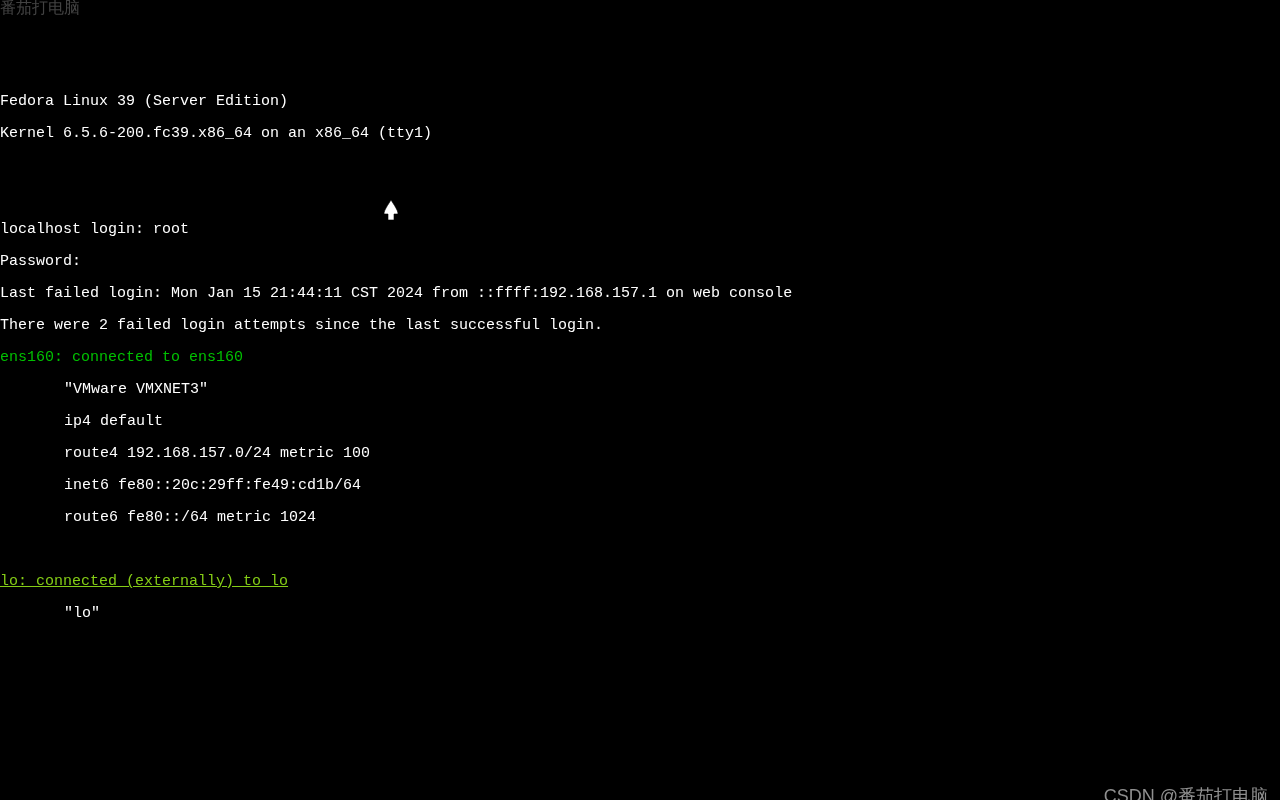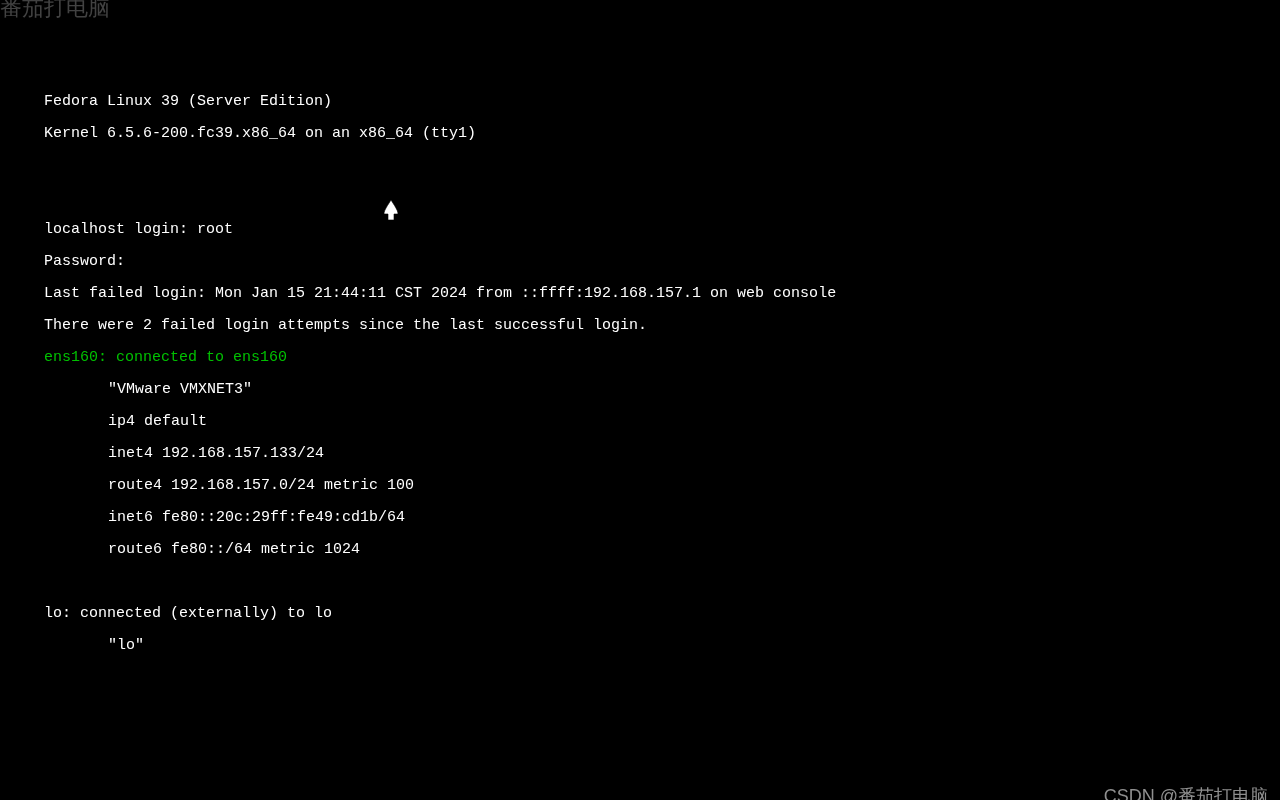--- a/index.html
+++ b/index.html
@@ -14,31 +14,31 @@
     line-height: 16px;
     overflow: hidden;
   }
   .screen {
     position: relative;
     width: 1280px;
     height: 800px;
     white-space: pre;
     padding-top: 14px;
   }
-  .line { white-space: pre; margin-left: 44px; }
+  .line { white-space: pre; }
   .green { color: #00c000; font-weight: normal; }
-  .dim { color: #ffffff; }
+  .dim { color: #84cc16; text-decoration: underline; }
   .indent { padding-left: 64px; display: inline-block; }
   .watermark-top {
     position: absolute;
     top: 0px;
     left: 0px;
     color: rgba(190,190,190,0.35);
     font-family: "Microsoft YaHei", "SimSun", sans-serif;
-    font-size: 22px;
+    font-size: 16px;
     white-space: nowrap;
     z-index: 0;
   }
   .content { position: relative; z-index: 1; }
   .cursor {
     position: absolute;
     left: 380px;
     top: 198px;
     width: 22px;
     height: 24px;
@@ -66,21 +66,20 @@
 <div class="line">Kernel 6.5.6-200.fc39.x86_64 on an x86_64 (tty1)</div>
 <div class="line">&nbsp;</div>
 <div class="line">&nbsp;</div>
 <div class="line">localhost login: root</div>
 <div class="line">Password:</div>
 <div class="line">Last failed login: Mon Jan 15 21:44:11 CST 2024 from ::ffff:192.168.157.1 on web console</div>
 <div class="line">There were 2 failed login attempts since the last successful login.</div>
 <div class="line green">ens160: connected to ens160</div>
 <div class="line"><span class="indent">"VMware VMXNET3"</span></div>
 <div class="line"><span class="indent">ip4 default</span></div>
-<div class="line"><span class="indent">inet4 192.168.157.133/24</span></div>
 <div class="line"><span class="indent">route4 192.168.157.0/24 metric 100</span></div>
 <div class="line"><span class="indent">inet6 fe80::20c:29ff:fe49:cd1b/64</span></div>
 <div class="line"><span class="indent">route6 fe80::/64 metric 1024</span></div>
 <div class="line">&nbsp;</div>
 <div class="line dim">lo: connected (externally) to lo</div>
 <div class="line"><span class="indent">"lo"</span></div>
 
 
 
 

